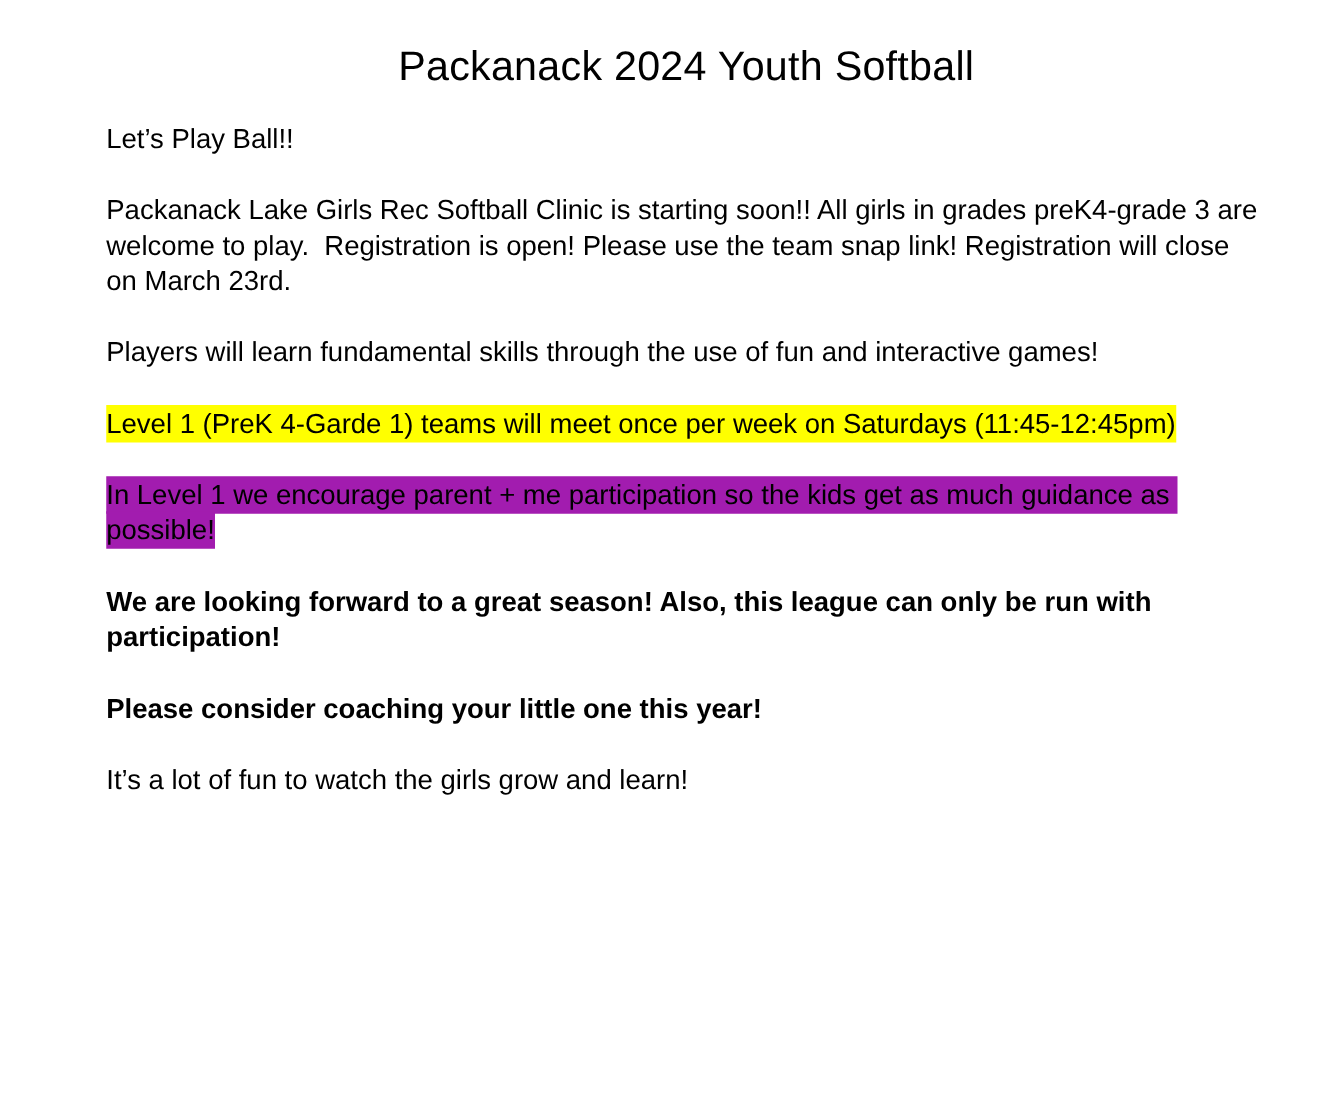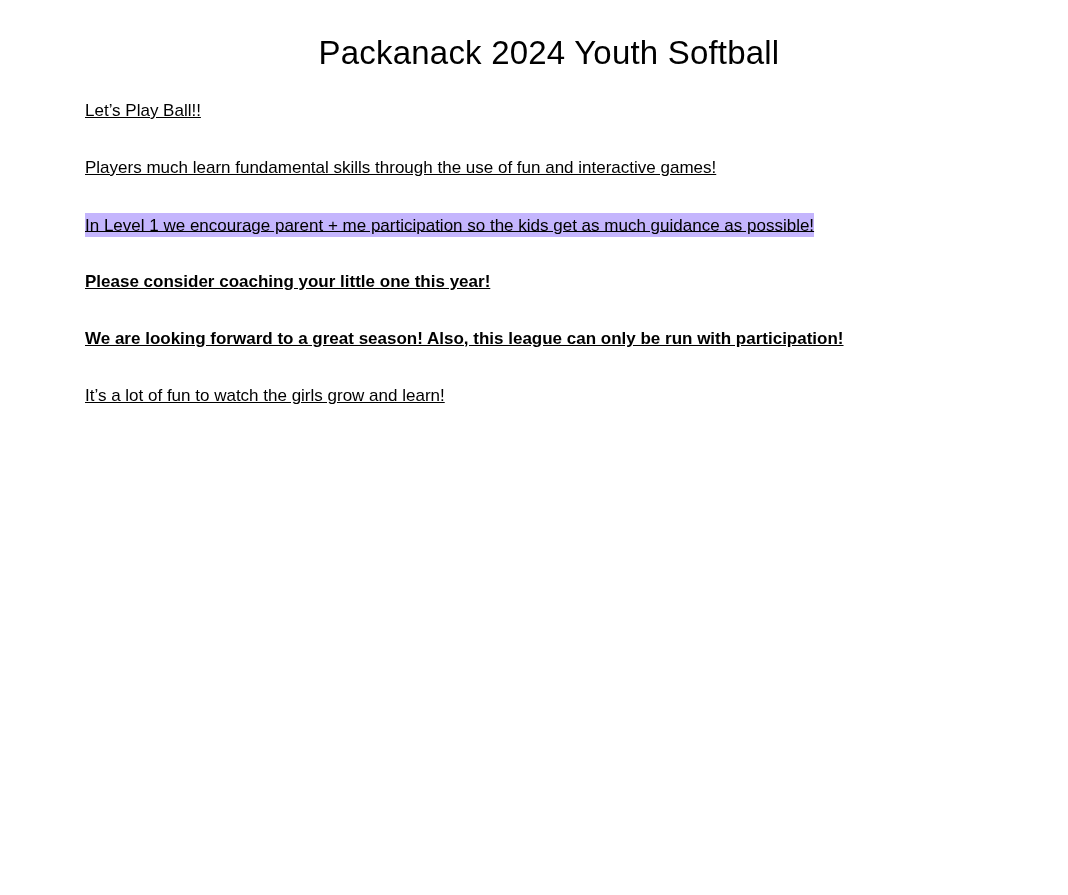--- a/index.html
+++ b/index.html
@@ -16,52 +16,53 @@
   }
   .doc-title {
     font-size: 33px;
     font-weight: 400;
     line-height: 40px;
     text-align: center;
     margin: 0 0 24px 0;
     letter-spacing: 0.2px;
   }
   .para {
-    font-size: 17px;
+    font-size: 22px;
     line-height: 28.5px;
     margin: 0 0 28.5px 0;
     white-space: pre-wrap;
-    text-decoration: underline;
   }
   .para.bold { font-weight: 700; }
   .hl {
     padding: 2.5px 0;
     -webkit-box-decoration-break: slice;
     box-decoration-break: slice;
   }
   .hl-yellow { background-color: #ffff00; }
-  .hl-green  { background-color: #c4b5fd; }
+  .hl-green  { background-color: #a21caf; }
 </style>
 </head>
 <body>
 
 <div class="page">
 
   <h1 class="doc-title">Packanack 2024 Youth Softball</h1>
 
   <p class="para"><span>Let’s Play Ball!!</span></p>
 
+  <p class="para"><span>Packanack Lake Girls Rec Softball Clinic is starting soon!! All girls in grades preK4-grade 3 are welcome to play.  Registration is open! Please use the team snap link! Registration will close on March 23rd.</span></p>
 
 
-  <p class="para"><span>Players much learn fundamental skills through the use of fun and interactive games!</span></p>
+  <p class="para"><span>Players will learn fundamental skills through the use of fun and interactive games!</span></p>
 
+  <p class="para"><span class="hl hl-yellow">Level 1 (PreK 4-Garde 1) teams will meet once per week on Saturdays (11:45-12:45pm)</span></p>
 
   <p class="para"><span class="hl hl-green">In Level 1 we encourage parent + me participation so the kids get as much guidance as possible!</span></p>
 
 
 
+  <p class="para bold"><span>We are looking forward to a great season! Also, this league can only be run with participation!</span></p>
+
   <p class="para bold"><span>Please consider coaching your little one this year!</span></p>
-
-  <p class="para bold"><span>We are looking forward to a great season! Also, this league can only be run with participation!</span></p>
 
   <p class="para"><span>It’s a lot of fun to watch the girls grow and learn!</span></p>
 
 </div>
 
 </body></html>

